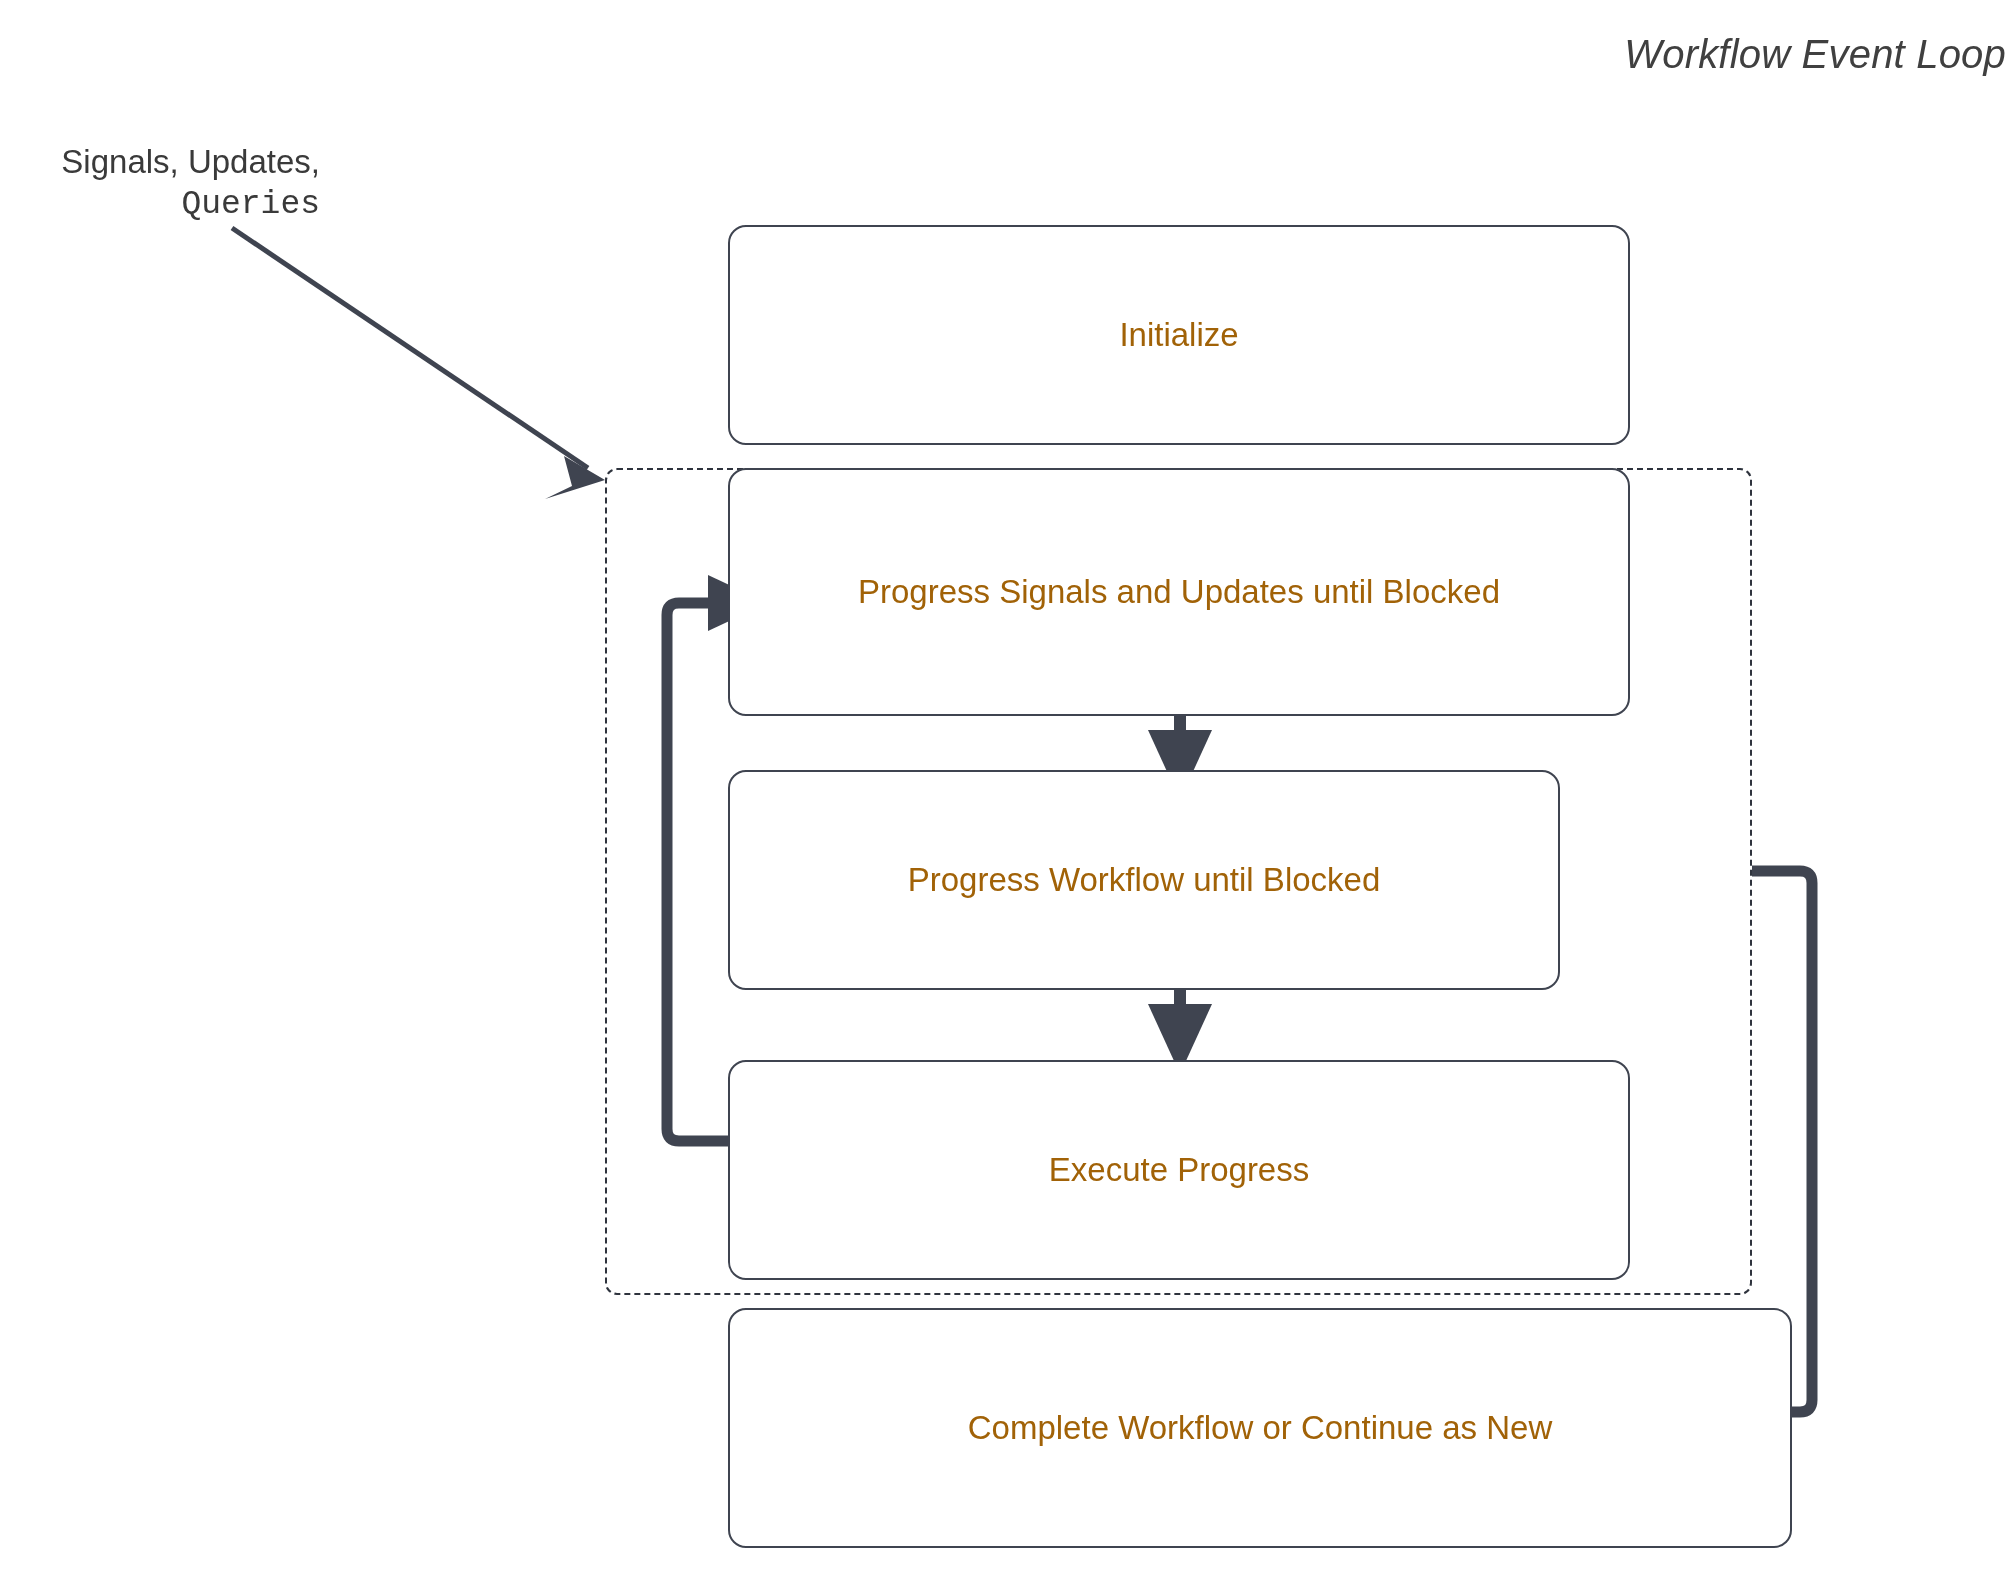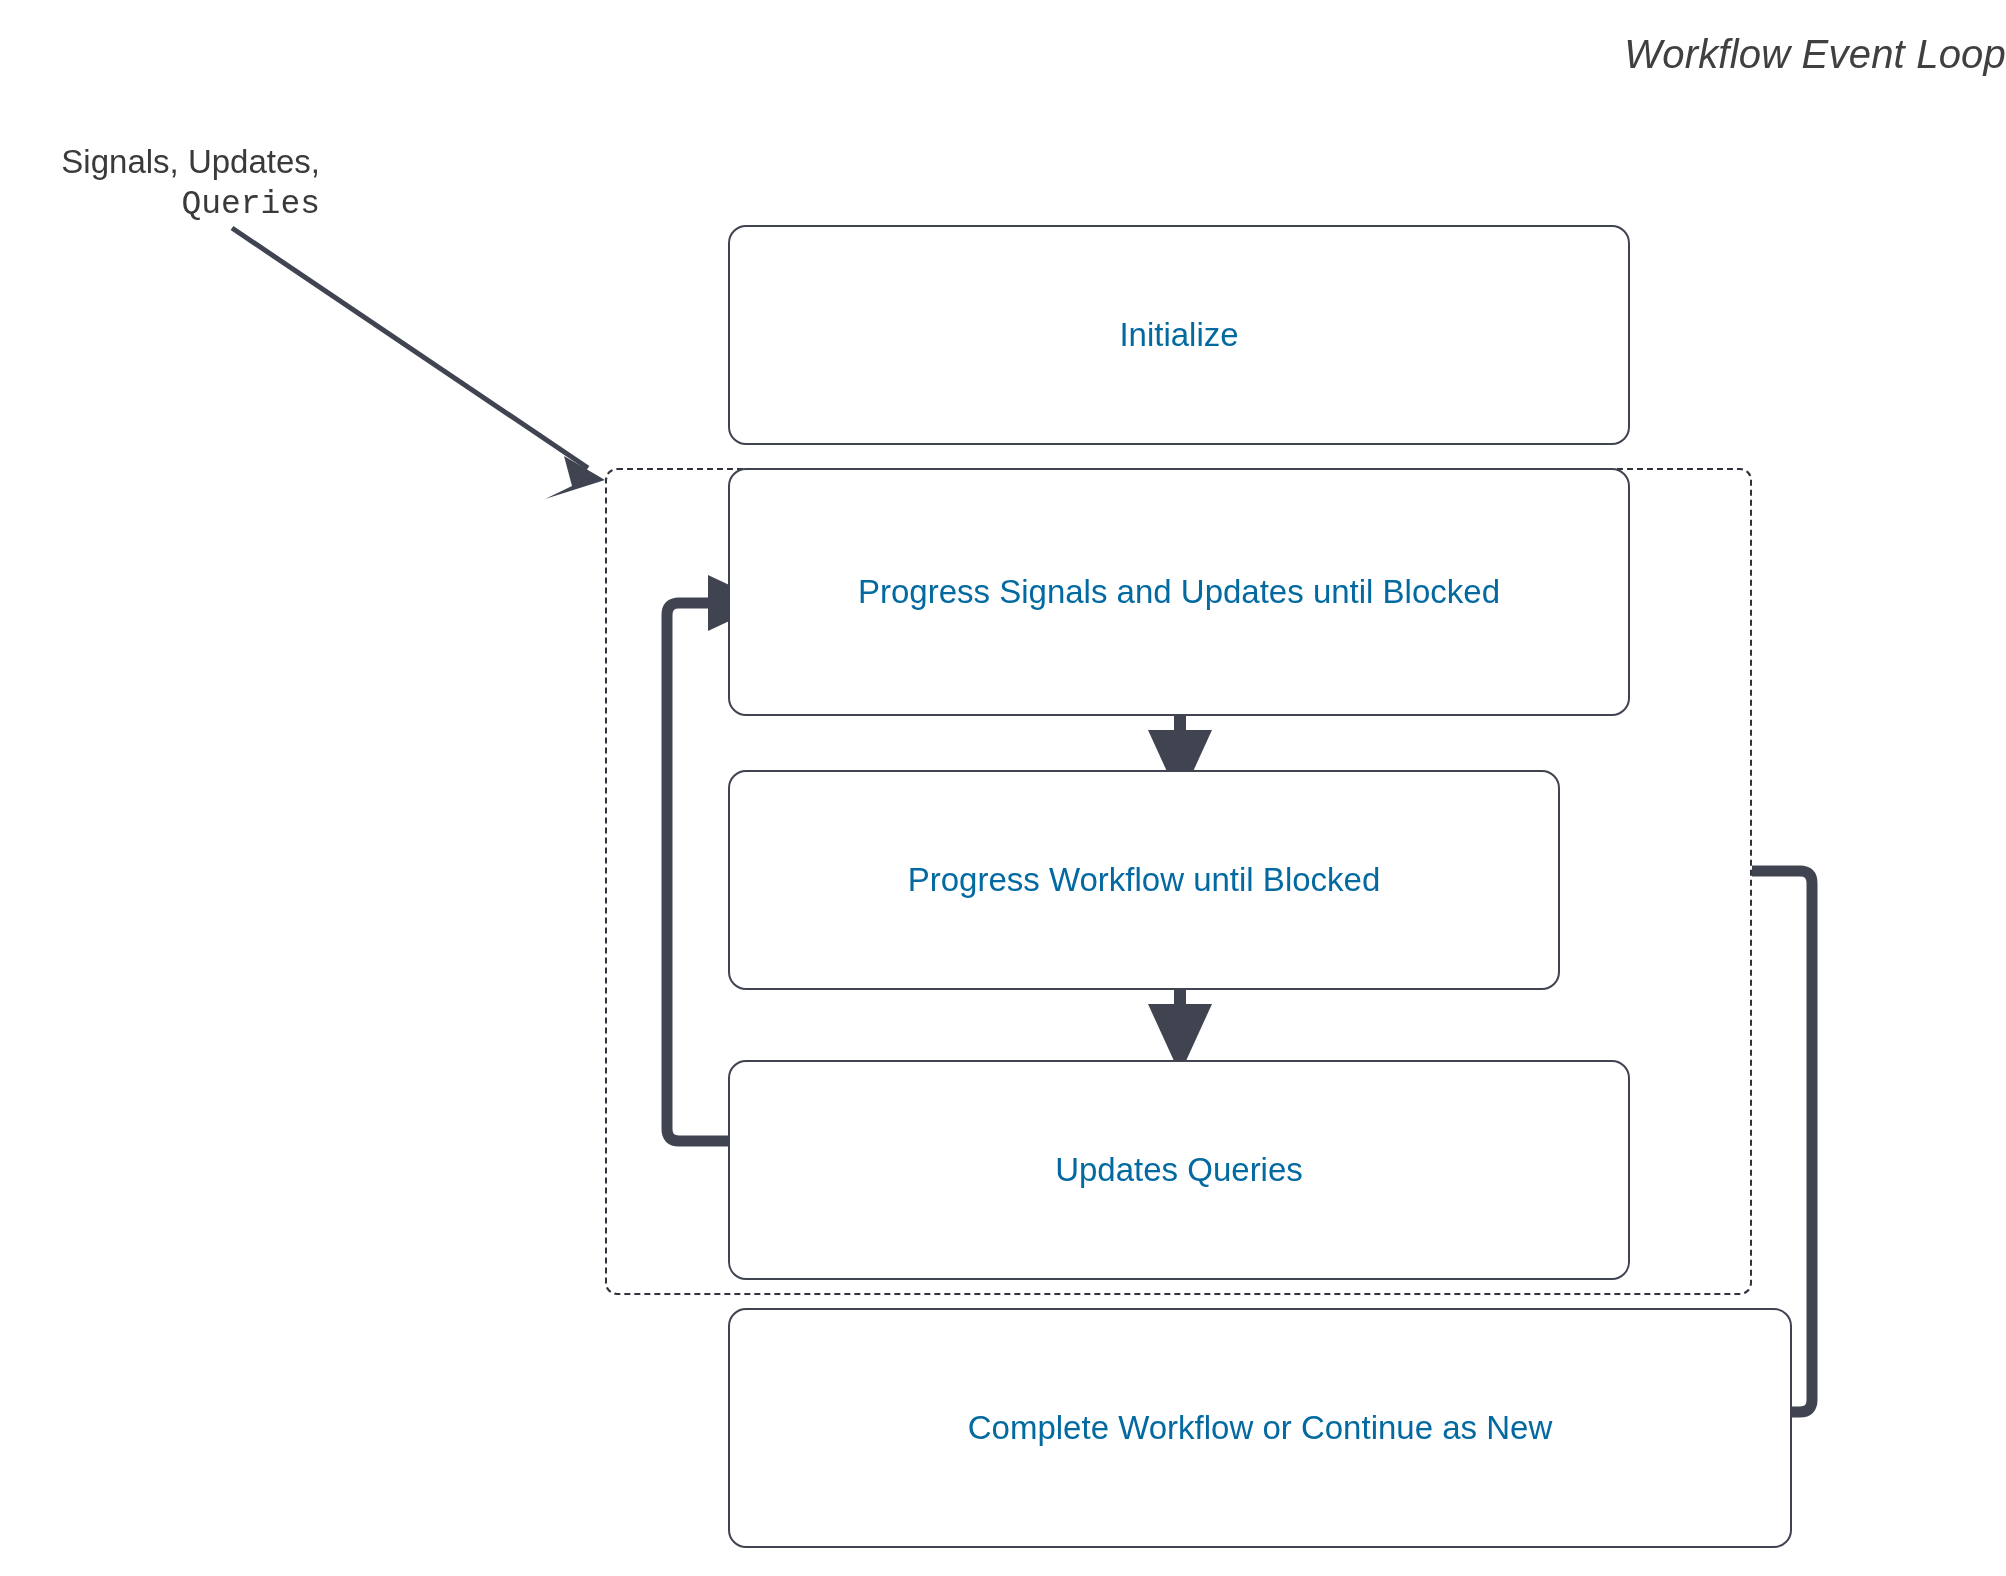--- a/index.html
+++ b/index.html
@@ -56,21 +56,21 @@
     box-sizing: border-box;
     background: #ffffff;
     border: 2px solid #3f4450;
     border-radius: 18px;
     display: flex;
     align-items: center;
     justify-content: center;
   }
   .node .node-label {
     font-size: 33px;
-    color: #0369a1;
+    color: #a16207;
     text-align: right;
     padding: 0 24px;
     line-height: 1.25;
   }
 
   #node-initialize      { left: 728px; top: 225px;  width: 902px; height: 220px; }
   #node-progress-signals{ left: 728px; top: 468px;  width: 902px; height: 248px; }
   #node-progress-wf     { left: 728px; top: 770px;  width: 832px; height: 220px; }
   #node-execute-queries { left: 728px; top: 1060px; width: 902px; height: 220px; }
   #node-complete        { left: 728px; top: 1308px; width: 1064px; height: 240px; }
@@ -135,20 +135,20 @@
 
   <div class="node" id="node-progress-signals">
     <span class="node-label">Progress Signals and Updates until Blocked</span>
   </div>
 
   <div class="node" id="node-progress-wf">
     <span class="node-label">Progress Workflow until Blocked</span>
   </div>
 
   <div class="node" id="node-execute-queries">
-    <span class="node-label">Updates Queries</span>
+    <span class="node-label">Execute Progress</span>
   </div>
 
   <div class="node" id="node-complete">
     <span class="node-label">Complete Workflow or Continue as New</span>
   </div>
 
 </div>
 
 </body></html>

